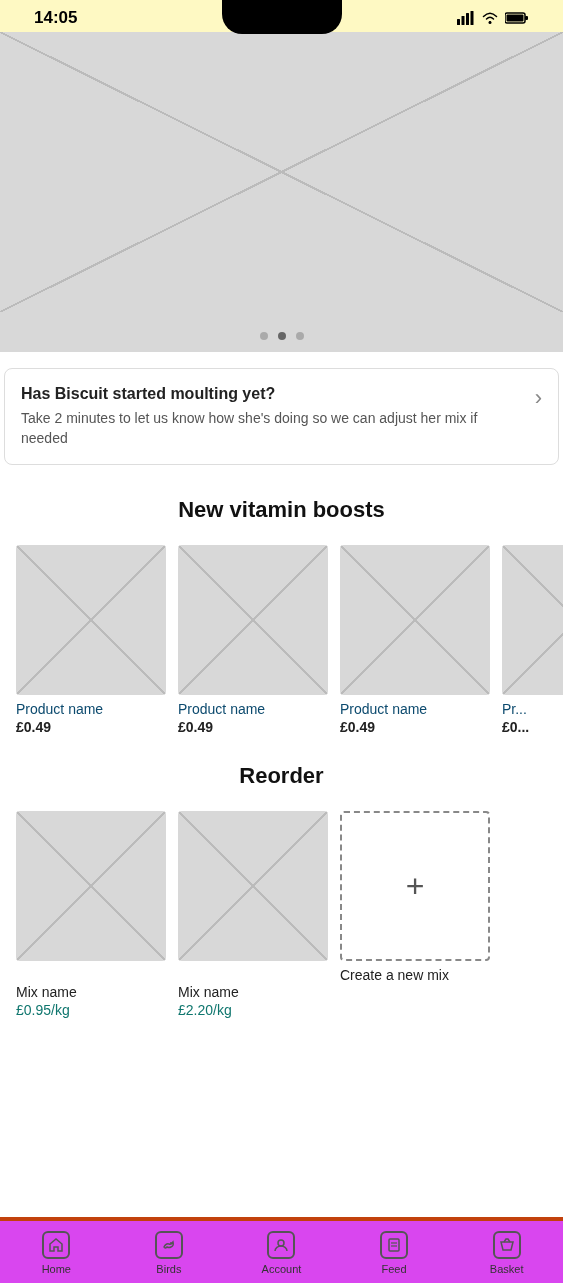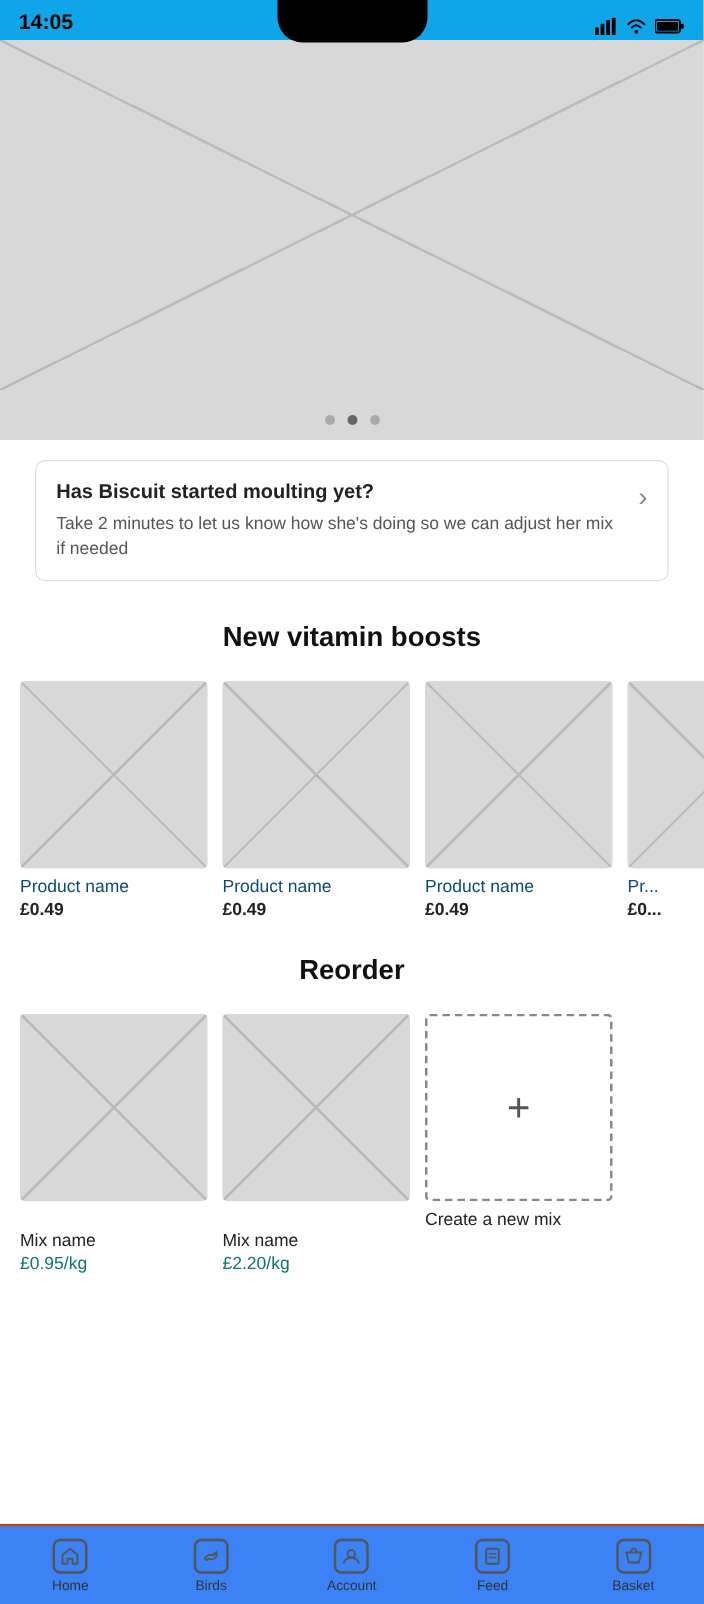--- a/index.html
+++ b/index.html
@@ -10,23 +10,23 @@
       background: #ffffff;
       font-family: -apple-system, BlinkMacSystemFont, 'Helvetica Neue', Arial, sans-serif;
       overflow-x: hidden;
       position: relative;
     }
 
     
     .status-bar {
       display: flex;
       justify-content: space-between;
-      align-items: flex-end;
-      padding: 8px 15px 4px;
-      background: #0ea5e9;
+      align-items: center;
+      padding: 8px 34px 4px;
+      background: #fef9c3;
     }
     .status-time {
       font-size: 17px;
       font-weight: 600;
       color: #000;
     }
     .status-icons {
       display: flex;
       align-items: center;
       gap: 6px;
@@ -91,21 +91,21 @@
       height: 8px;
       border-radius: 50%;
       background: #aaa;
     }
     .hero-dot.active {
       background: #666;
     }
 
     
     .notification-card {
-      margin: 16px 28px;
+      margin: 16px 4px;
       border: 1px solid #ddd;
       border-radius: 8px;
       padding: 16px;
       display: flex;
       justify-content: space-between;
       background: #fff;
       cursor: pointer;
     }
     .notification-content {
       flex: 1;
@@ -248,22 +248,22 @@
       color: #222;
       margin-top: 6px;
     }
 
     
     .bottom-nav {
       position: fixed;
       bottom: 0;
       left: 0;
       width: 563px;
-      background: #3b82f6;
-      border-top: 2px solid #c2410c;
+      background: #d946ef;
+      border-top: 4px solid #c2410c;
       display: flex;
       justify-content: space-around;
       align-items: center;
       padding: 10px 0 8px;
       z-index: 50;
     }
     .nav-item {
       display: flex;
       flex-direction: column;
       align-items: center;

